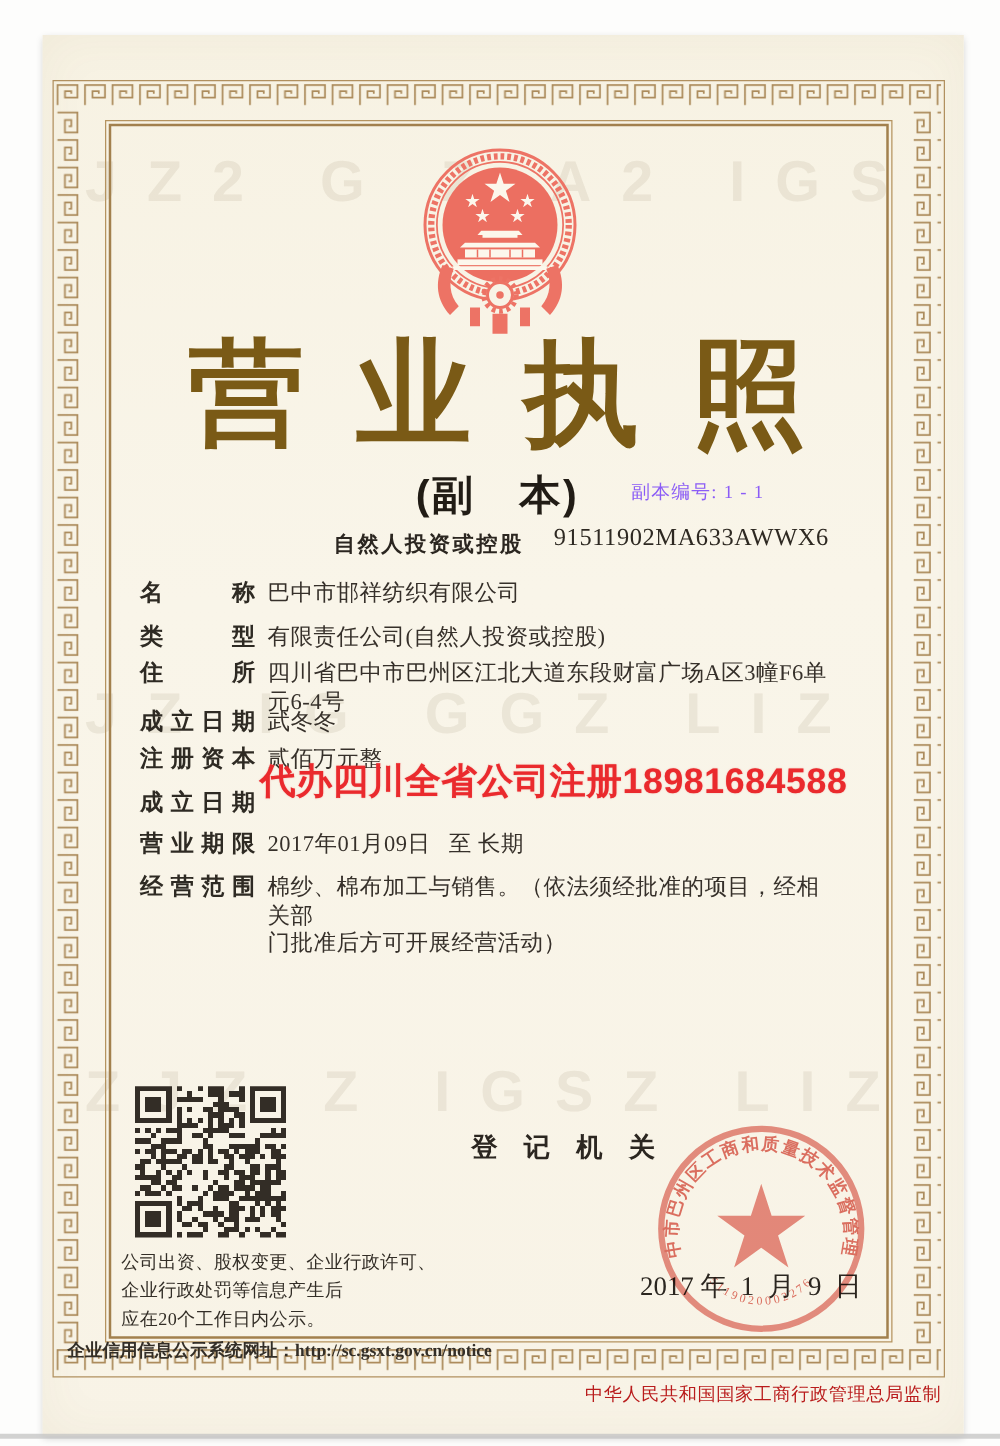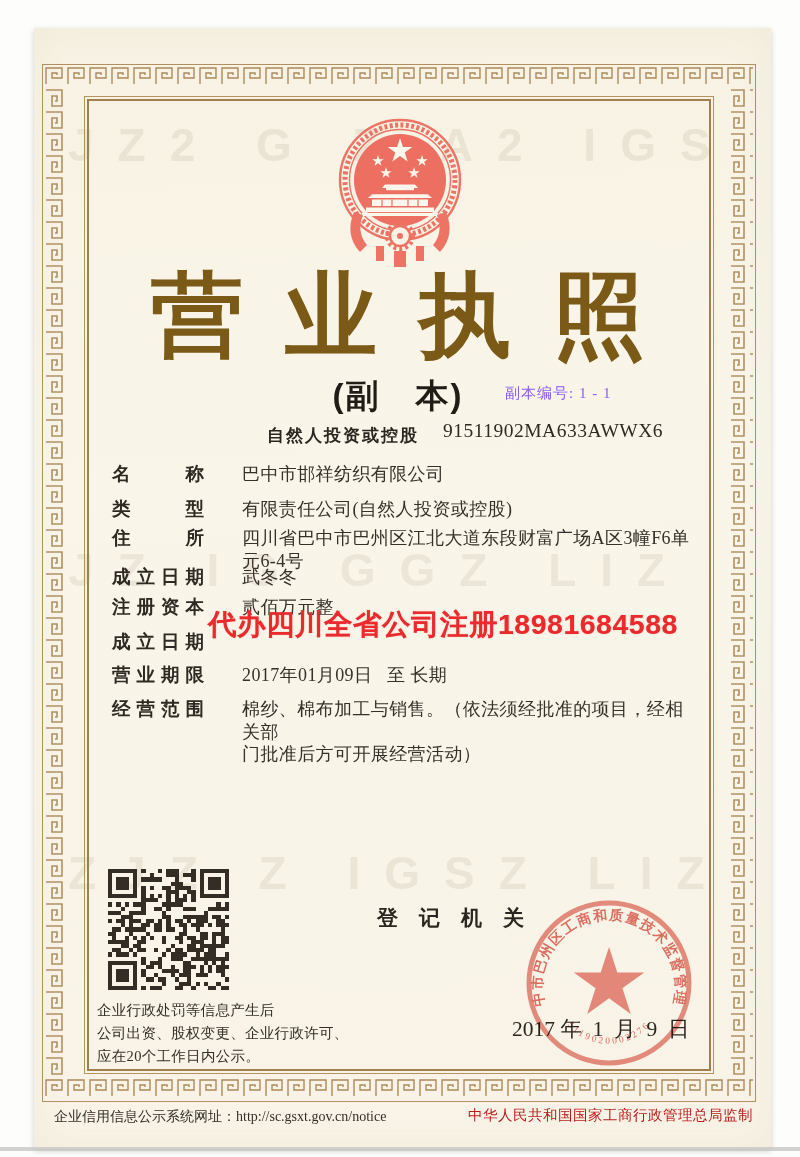--- a/index.html
+++ b/index.html
@@ -45,21 +45,21 @@
     font-family:"Liberation Serif",serif;
   }
   .credit-label{
     position:absolute;left:267px;top:424px;font-size:17px;font-weight:700;color:#2b2620;
     font-family:"Liberation Sans","DejaVu Sans",sans-serif;letter-spacing:2px;
   }
   .credit-value{
     position:absolute;left:443px;top:420px;font-size:19.5px;color:#2e2922;letter-spacing:.5px;
   }
   
-  .field-row{position:absolute;left:112px;display:flex;align-items:flex-start;gap:28px;}
+  .field-row{position:absolute;left:112px;display:flex;align-items:flex-start;}
   .field-label{
     display:inline-block;width:92px;flex:0 0 92px;
     font-family:"Liberation Sans","DejaVu Sans",sans-serif;
     font-size:18.5px;font-weight:600;color:#2e2a23;
     text-align:justify;text-align-last:justify;line-height:22px;
   }
   .field-value{
     margin-left:10px;width:452px;font-size:18px;color:#36302a;
     line-height:22.5px;white-space:pre-wrap;letter-spacing:.4px;
   }
@@ -74,21 +74,21 @@
   .qr{position:absolute;left:108px;top:869px;width:121px;height:121px;}
   .notes{position:absolute;left:97px;top:999px;font-size:14.5px;line-height:22.8px;color:#332e27;letter-spacing:.3px;}
   .reg-label{
     position:absolute;left:377px;top:904px;
     font-family:"Liberation Sans","DejaVu Sans",sans-serif;
     font-size:21px;font-weight:600;color:#2b2620;letter-spacing:21px;white-space:nowrap;
   }
   .reg-date{position:absolute;left:512px;top:1014px;font-size:21.5px;color:#2b2620;white-space:pre;}
   .seal{position:absolute;left:520px;top:894px;opacity:.88;mix-blend-mode:multiply;}
   
-  .footer-left{position:absolute;left:54px;top:1108px;font-size:14px;color:#332e27;}
+  .footer-left{position:absolute;left:54px;top:1072px;font-size:14px;color:#332e27;font-weight:bold;}
   .footer-right{position:absolute;right:47px;top:1106px;font-size:14.5px;color:#b91c1c;letter-spacing:.5px;}
 </style>
 </head>
 <body>
 
 <div class="paper"></div>
 <div class="scan-strip"></div>
 
 <div class="ghost" style="top:118px">JZ2 G Z A2 IGS</div>
 <div class="ghost" style="top:543px">JZ IG GGZ LIZ</div>
@@ -519,22 +519,22 @@
       <path fill-rule="evenodd" d="M0,0h7v7h-7z M1,1v5h5v-5z"></path>
       <rect x="2" y="2" width="3" height="3"></rect>
       <path fill-rule="evenodd" d="M22,0h7v7h-7z M23,1v5h5v-5z"></path>
       <rect x="24" y="2" width="3" height="3"></rect>
       <path fill-rule="evenodd" d="M0,22h7v7h-7z M1,23v5h5v-5z"></path>
       <rect x="2" y="24" width="3" height="3"></rect>
     </g>
 </svg>
 
 <div class="notes">
+  <div>公司出资、股权变更、企业行政许可、</div>
   <div>企业行政处罚等信息产生后</div>
-  <div>公司出资、股权变更、企业行政许可、</div>
   <div>应在20个工作日内公示。</div>
 </div>
 
 <div class="reg-label">登记机关</div>
 <div class="reg-date">2017 年  1  月  9  日</div>
 
 <svg class="seal" width="178" height="178" viewBox="0 0 178 178">
   <defs>
     <path id="sealArc" d="M 27,118 A 67,67 0 1 1 151,118" fill="none"></path>
     <path id="sealArcB" d="M 48,132 A 56,56 0 0 0 130,132" fill="none"></path>

